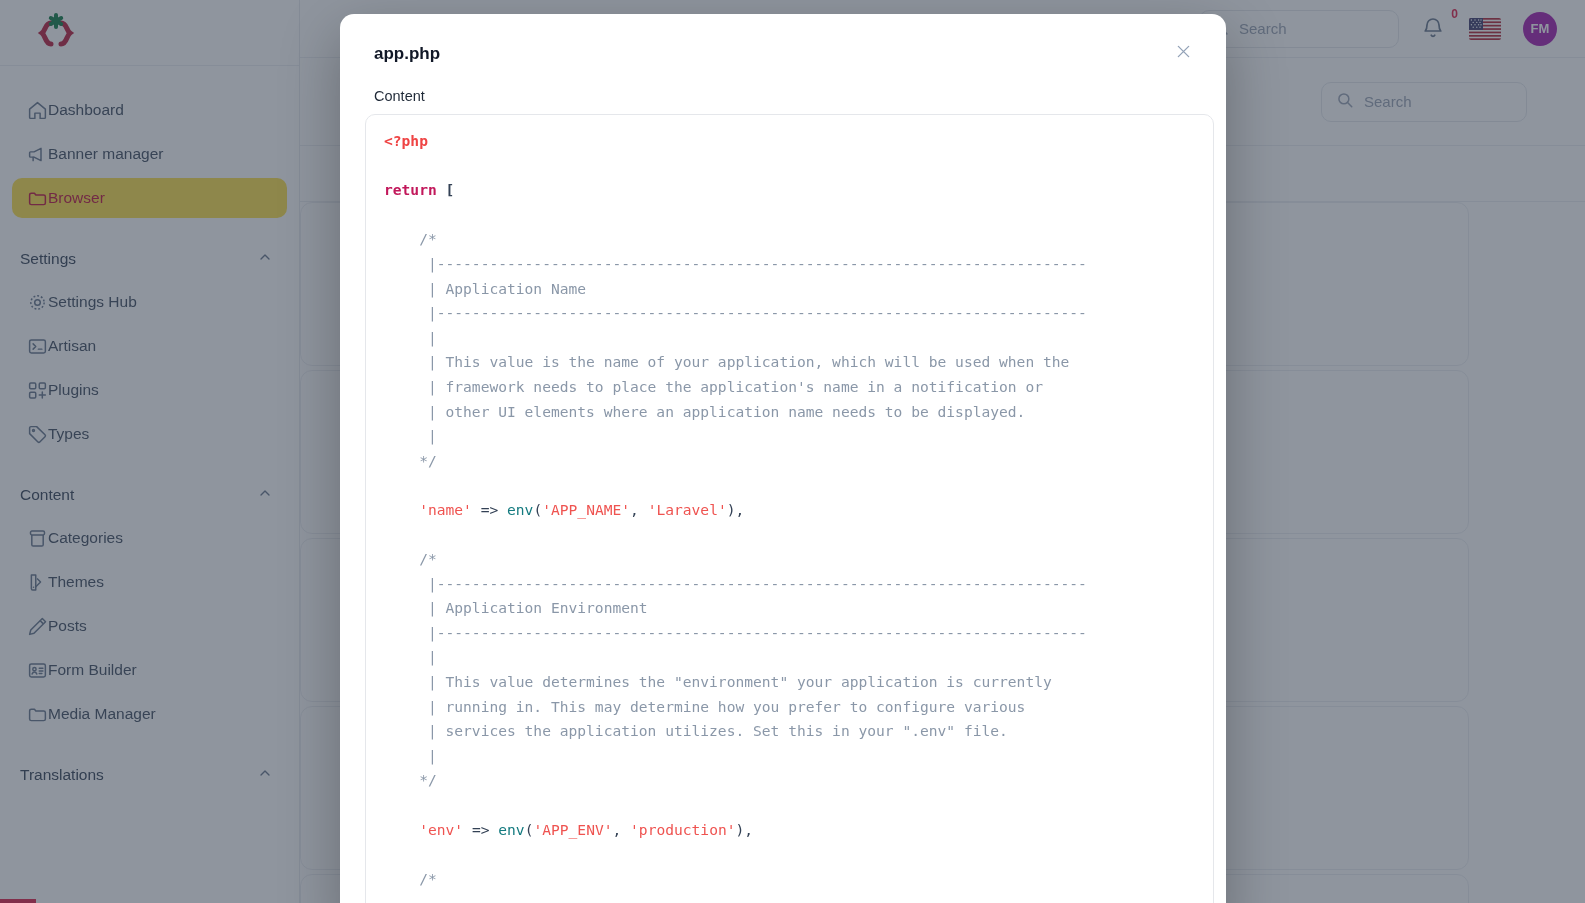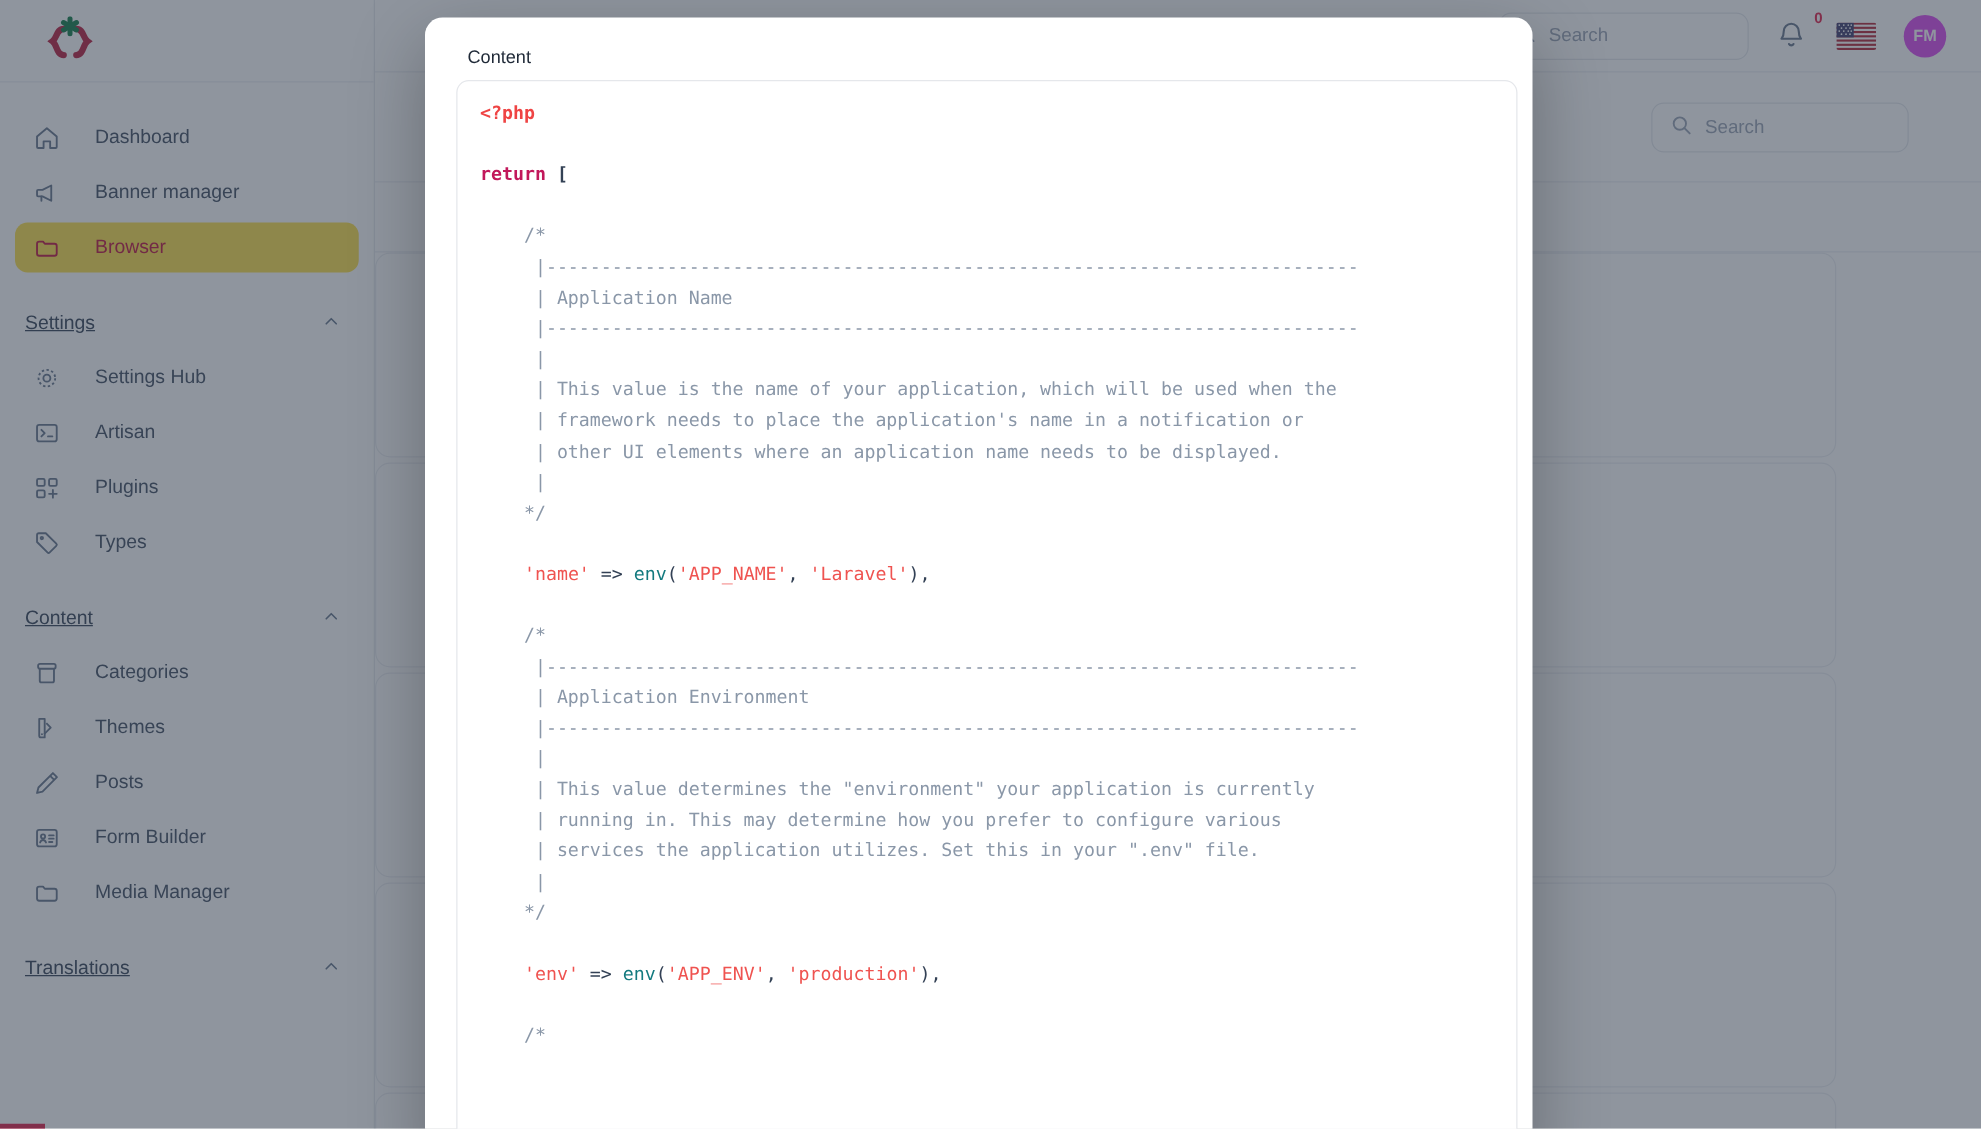--- a/index.html
+++ b/index.html
@@ -26,33 +26,33 @@
     border-bottom: 1px solid #eceef2;
   }
   .logo { width: 44px; height: 40px; position: relative; }
   .logo svg { display: block; }
 
   .nav-scroll {
     position: absolute; top: 66px; left: 0; right: 0; bottom: 0;
     overflow: hidden; padding-top: 20px;
   }
   .nav-item {
-    display: flex; align-items: center; gap: 28px;
+    display: flex; align-items: center; gap: 0;
     height: 40px; margin: 4px 12px; padding: 0 14px;
     border-radius: 10px; cursor: pointer;
     color: #3f4c5f; font-size: 15.5px; text-align: right;
   }
   .nav-item .ico { width: 22px; height: 22px; flex: 0 0 22px; color: #64748b; display: flex; align-items: center; justify-content: center; }
   .nav-item.active { background: #fde047; color: #be123c; }
   .nav-item.active .ico { color: #be123c; }
 
   .group-head {
     display: flex; align-items: center; justify-content: space-between;
     padding: 0 26px 0 20px; height: 38px; margin-top: 22px;
-    color: #334155; font-size: 15.5px; cursor: pointer; text-decoration: underline;
+    color: #334155; font-size: 15.5px; cursor: pointer;
   }
   .group-head .chev { color: #64748b; }
 
   .sb-scrollbar {
     position: absolute; left: 302px; top: 35px; width: 6px; height: 350px;
     background: #64748b; border-radius: 4px; opacity: .95;
   }
   .red-progress {
     position: absolute; left: 0; bottom: 0; width: 36px; height: 4px;
     background: #e11d48;
@@ -70,21 +70,21 @@
     display: flex; align-items: center; gap: 10px; padding: 0 12px;
     color: #98a2b3; font-size: 15px; background: #fff;
   }
   .bell-wrap { position: relative; width: 26px; height: 26px; color: #64748b; }
   .bell-badge {
     position: absolute; top: -9px; right: -11px; font-size: 12px;
     color: #e11d48; font-weight: 600;
   }
   .flag { width: 32px; height: 22px; border-radius: 2px; overflow: hidden; display: block; }
   .avatar {
-    width: 34px; height: 34px; border-radius: 50%; background: #d946ef;
+    width: 34px; height: 34px; border-radius: 50%; background: #a21caf;
     color: #fff; font-size: 13px; font-weight: 600;
     display: flex; align-items: center; justify-content: center;
   }
 
   .content-area { flex: 1 1 auto; position: relative; overflow: hidden; }
   .panel-search-row {
     height: 88px; border-bottom: 1px solid #eceef2; display: flex;
     align-items: center; justify-content: flex-end; padding-right: 58px;
   }
   .panel-search {
@@ -412,20 +412,28 @@
             
           </div>
         </div>
       </div>
     </section>
   </div>
 
   <div class="overlay"></div>
 
   <div class="modal">
+    <div class="modal-head">
+      <div class="modal-title">app.php</div>
+      <div class="modal-close">
+        <svg width="19" height="19" viewBox="0 0 24 24" fill="none" stroke="currentColor" stroke-width="1.7" stroke-linecap="round">
+            <path d="M5.5 5.5l13 13M18.5 5.5l-13 13"></path>
+          </svg>
+      </div>
+    </div>
 
     <div class="field-label">Content</div>
 
     <div class="code-box">
       <pre class="code" id="code-content"><span class="t-tag">&lt;?php</span>
 
 <span class="t-kw">return</span><span> </span><span class="t-punct">[</span>
 
 <span class="t-cmt">    /*</span>
 <span class="t-cmt">     |--------------------------------------------------------------------------</span>

